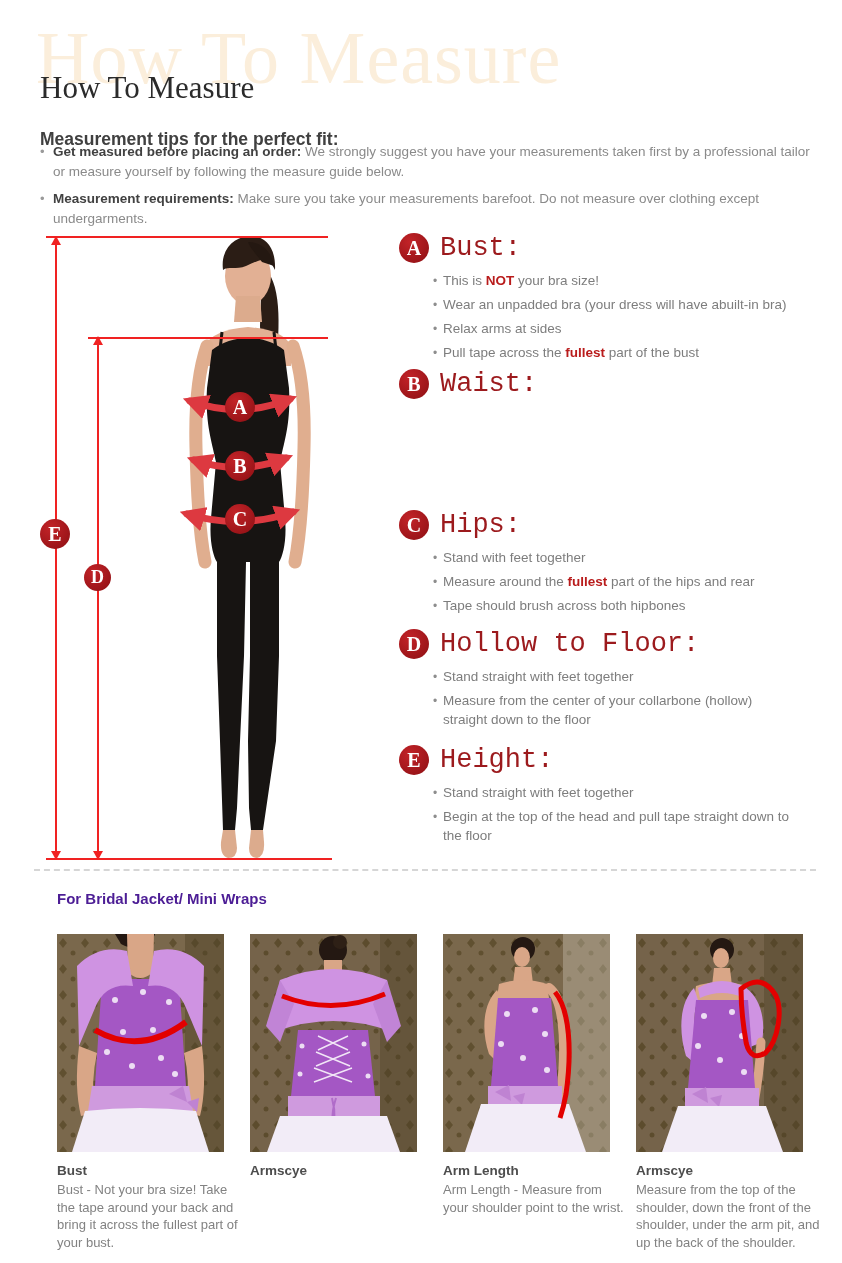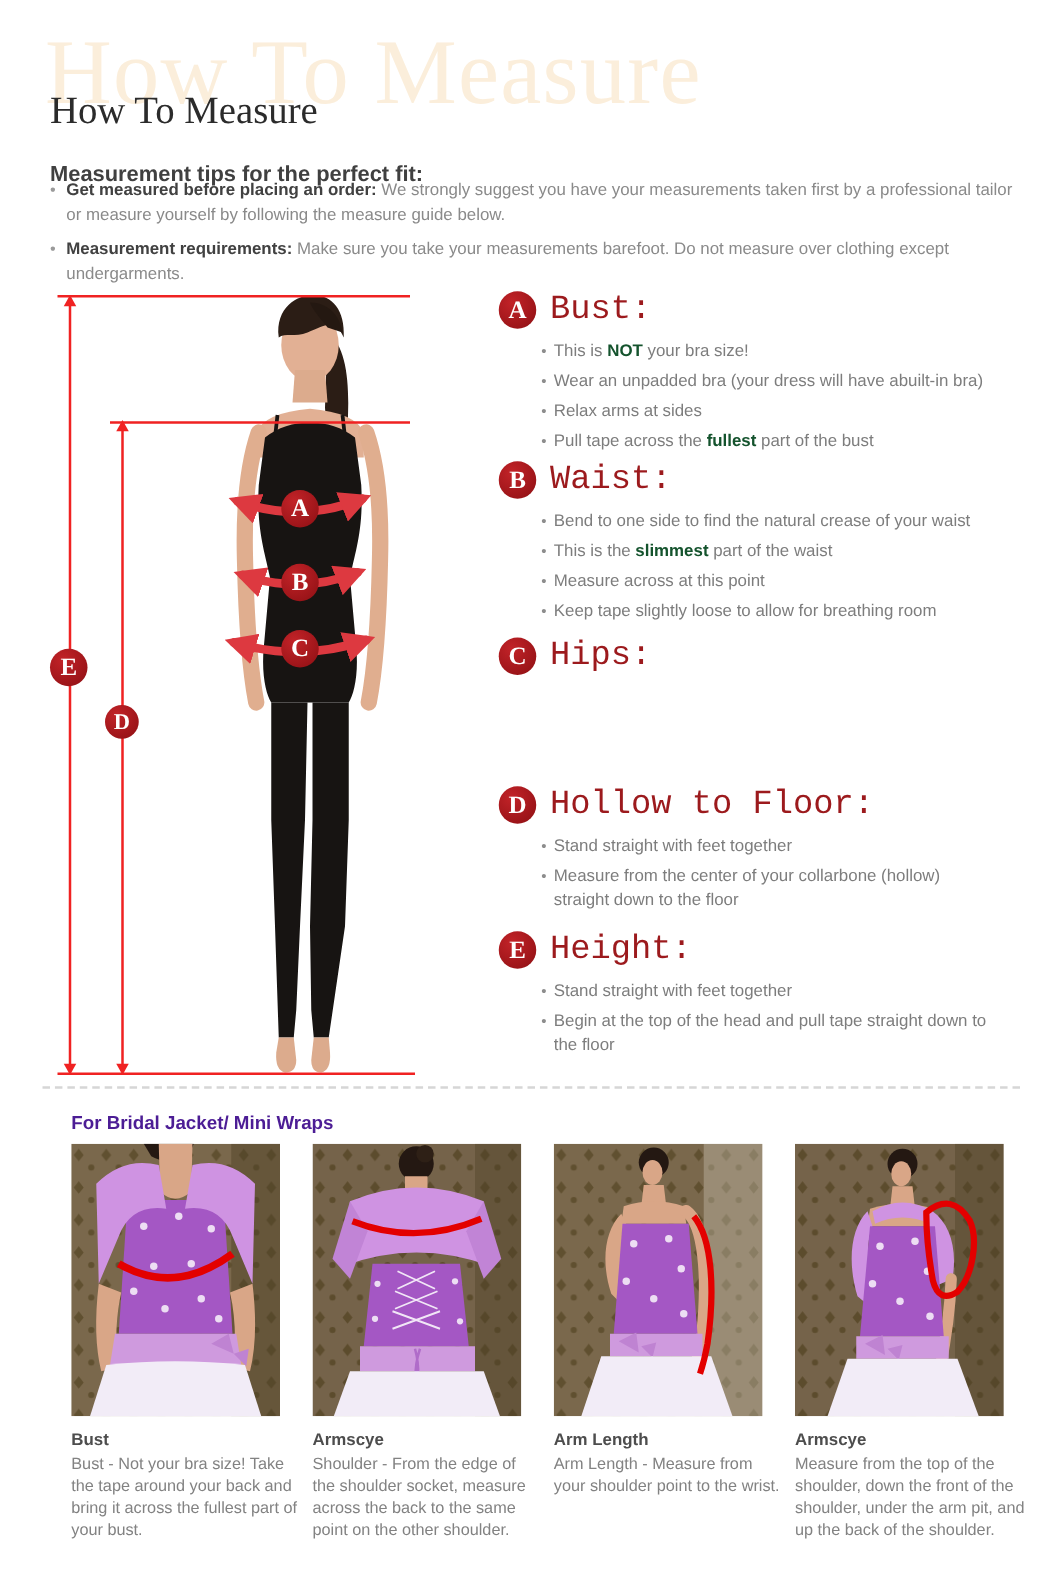--- a/index.html
+++ b/index.html
@@ -22,39 +22,39 @@
   .m-sec-head{display:flex;align-items:center;margin-bottom:9px;}
   .letter-badge{width:30px;height:30px;border-radius:50%;flex:0 0 30px;
     background:radial-gradient(circle at 35% 30%, #c22328, #8d0f13);
     color:#ffffff;font-family:"Liberation Serif","DejaVu Serif",serif;font-weight:bold;
     font-size:20px;line-height:30px;text-align:center;}
   .m-sec-title{margin-left:11px;font-family:Liberation Mono, monospace;
     font-size:27px;color:#9c1a1d;}
   .m-bullets{list-style:none;margin:0;padding:0 0 0 34px;width:356px;}
   .m-bullets li{position:relative;padding-left:10px;margin-bottom:5.5px;font-size:13.5px;line-height:18.5px;color:#7d7d7d;}
   .m-bullets li::before{content:"\2022";position:absolute;left:0;top:0;color:#8d8d8d;font-size:12px;}
-  .red-word{color:#14532d;font-weight:bold;}
+  .red-word{color:#b91c1c;font-weight:bold;}
 
   
   .red-hline{position:absolute;height:2px;background:#f02222;z-index:3;}
   .red-vline{position:absolute;width:2px;background:#f02222;z-index:3;}
   .arr{position:absolute;width:0;height:0;}
   .arr-up{border-left:5px solid transparent;border-right:5px solid transparent;border-bottom:9px solid #f02222;}
   .arr-down{border-left:5px solid transparent;border-right:5px solid transparent;border-top:9px solid #f02222;}
   .fig-badge{position:absolute;border-radius:50%;z-index:4;
     background:radial-gradient(circle at 35% 30%, #c22328, #8d0f13);
     color:#ffffff;font-family:"Liberation Serif","DejaVu Serif",serif;font-weight:bold;text-align:center;}
   .measure-arrow{position:absolute;z-index:4;}
   .measure-arrow .letter-badge{position:absolute;}
   .dashed-floor{position:absolute;left:34px;top:869px;width:782px;border-top:2px dashed #d6d6d6;z-index:2;}
   #woman-figure{position:absolute;left:150px;top:236px;z-index:1;}
 
   
   .bridal-heading{position:absolute;left:57px;top:890px;font-size:15px;font-weight:bold;color:#4c1d95;}
-  .photo-card{position:absolute;top:915px;width:158px;}
+  .photo-card{position:absolute;top:934px;width:158px;}
   .photo-card svg{display:block;width:167px;height:218px;}
   .photo-caption-title{margin-top:11px;font-size:13.5px;font-weight:bold;color:#4d4d4d;}
   .photo-caption-text{margin-top:3px;width:184px;font-size:13px;line-height:17.5px;color:#828282;}
 </style>
 </head>
 <body>
 
 <div id="canvas">
 
   <div class="watermark">How To Measure</div>
@@ -149,32 +149,31 @@
           <li>Wear an unpadded bra (your dress will have abuilt-in bra)</li>
           <li>Relax arms at sides</li>
           <li>Pull tape across the <span class="red-word">fullest</span> part of the bust</li>
         </ul>
       </div>
       <div class="m-section" style="top: 369px;">
         <div class="m-sec-head">
           <div class="letter-badge" style="position: static;">B</div>
           <div class="m-sec-title">Waist:</div>
         </div>
-        <ul class="m-bullets">
-          <li>Bend to one side to find the natural crease of your waist</li>
-          <li>This is the <span class="red-word">slimmest</span> part of the waist</li>
-          <li>Measure across at this point</li>
-          <li>Keep tape slightly loose to allow for breathing room</li>
-        </ul>
       </div>
       <div class="m-section" style="top: 510px;">
         <div class="m-sec-head">
           <div class="letter-badge" style="position: static;">C</div>
           <div class="m-sec-title">Hips:</div>
         </div>
+        <ul class="m-bullets">
+          <li>Stand with feet together</li>
+          <li>Measure around the <span class="red-word">fullest</span> part of the hips and rear</li>
+          <li>Tape should brush across both hipbones</li>
+        </ul>
       </div>
       <div class="m-section" style="top: 629px;">
         <div class="m-sec-head">
           <div class="letter-badge" style="position: static;">D</div>
           <div class="m-sec-title">Hollow to Floor:</div>
         </div>
         <ul class="m-bullets">
           <li>Stand straight with feet together</li>
           <li>Measure from the center of your collarbone (hollow) straight down to the floor</li>
         </ul>
@@ -257,21 +256,20 @@
         <circle cx="52" cy="112" r="2.5"></circle>
           <circle cx="114" cy="110" r="2.5"></circle>
           <circle cx="50" cy="140" r="2.5"></circle>
           <circle cx="118" cy="142" r="2.5"></circle>
       </g>
       <rect x="38" y="162" width="92" height="20" fill="#cf9ade"></rect>
       <path d="M82 164 q6 22 -2 42 M86 164 q-8 24 2 44" stroke="#b06cc9" stroke-width="2" fill="none"></path>
       <path d="M30 182 L 137 182 L 150 218 L 17 218 Z" fill="#f2ecf7"></path>
     </svg>
     <div class="photo-caption-title">Armscye</div>
-    <div class="photo-caption-text">Shoulder - From the edge of the shoulder socket, measure across the back to the same point on the other shoulder.</div>
   </div>
 
   <div class="photo-card" style="left:443px;">
     <svg viewBox="0 0 167 218">
       <defs>
           <pattern id="wp3" width="22" height="26" patternUnits="userSpaceOnUse">
         <rect width="22" height="26" fill="#7a684c"></rect>
         <path d="M6 4 l4 5 -4 5 -4 -5 z" fill="#5a4a29" opacity="0.8"></path>
         <circle cx="16" cy="19" r="2.5" fill="#5a4a29" opacity="0.8"></circle>
       </pattern>

